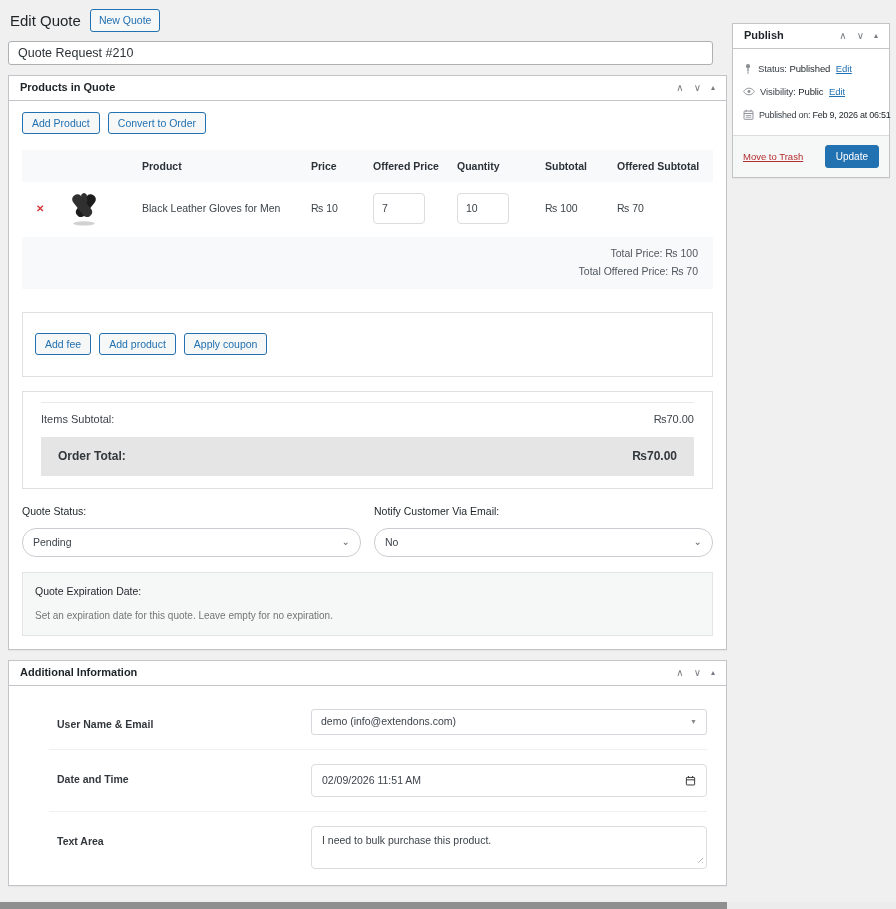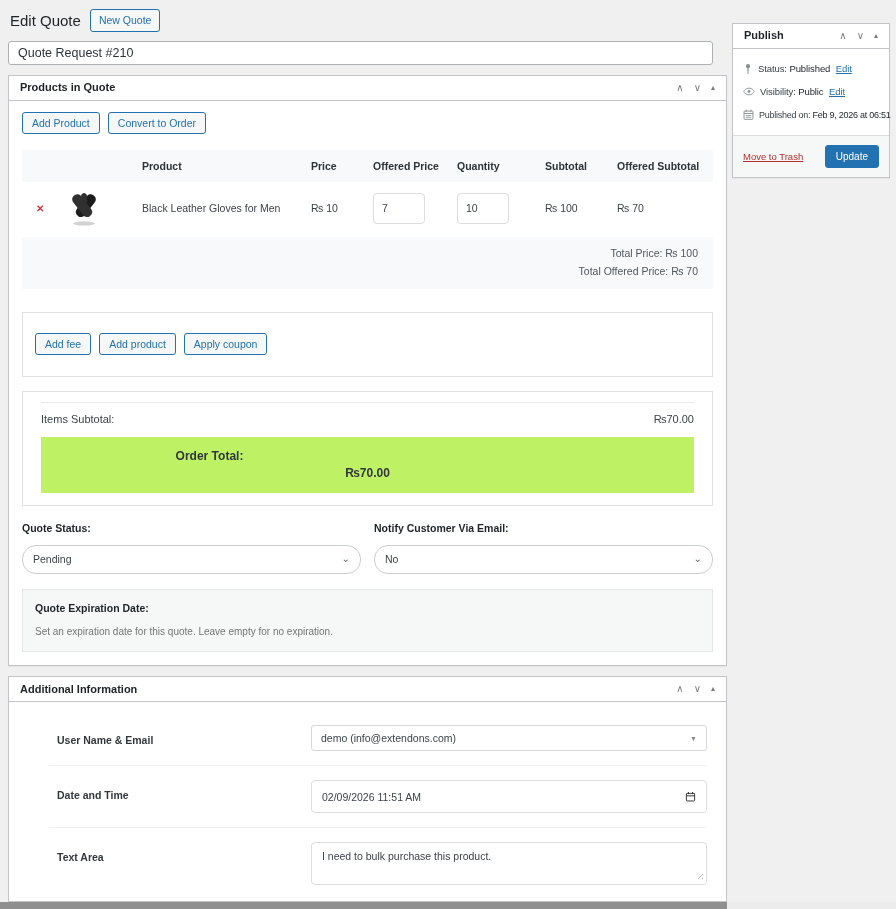--- a/index.html
+++ b/index.html
@@ -60,28 +60,28 @@
 
   
   .costs-box { border:1px solid #e0e0e0; margin-top:23px; padding:10px 12px 21px; }
   .costs-title { font-size:10.5px; color:#3c434a; }
   .costs-btns { display:flex; gap:8px; margin-top:10px; }
 
   
   .totals-box { border:1px solid #e0e0e0; margin-top:14px; padding:10px 18px 12px; }
   .total-row { display:flex; align-items:center; }
   .items-row { border-top:1px solid #e9e9e9; padding:9px 0; }
-  .order-row { background:#bef264; margin-top:1px; padding:11px 17px; font-weight:700; font-size:12px; color:#32373c;flex-direction:column; }
+  .order-row { background:#e5e5e5; margin-top:1px; padding:11px 17px; font-weight:700; font-size:12px; color:#32373c; }
   .total-label { width:62%; text-align:left; }
   .total-value { flex:1; text-align:right; }
 
   
   .status-row { display:flex; gap:13px; margin-top:15px; }
   .status-field { flex:1; }
-  .field-title { display:block; font-weight:700; font-size:10.5px; color:#1d2327; margin-bottom:9px; }
+  .field-title { display:block; font-weight:400; font-size:10.5px; color:#1d2327; margin-bottom:9px; }
   .fake-select {
     height:29px; border:1px solid #c9cdd1; border-radius:14px; background:#fff; display:flex;
     align-items:center; justify-content:space-between; padding:0 10px; font-size:10.5px; color:#3c434a; cursor:pointer;
   }
   .fake-select .chev { color:#646970; font-size:10px; }
 
   
   .expire-box { background:#f6f7f7; border:1px solid #e3e5e8; margin-top:15px; padding:11px 12px 12px; }
   .date-input {
     width:172px; height:28px; background:#fff; border:1px solid #cfcfcf; border-radius:3px; display:flex;

